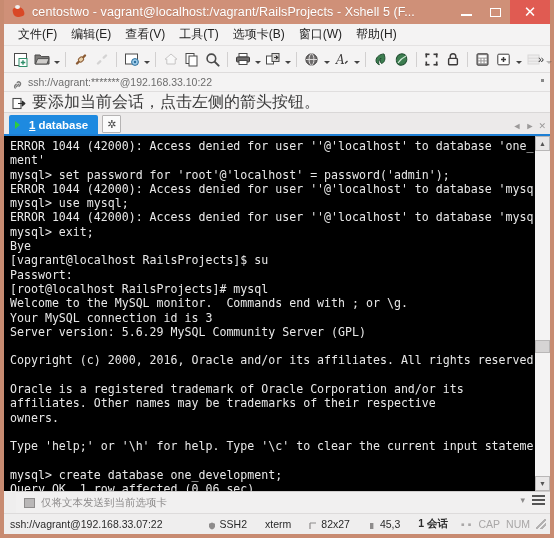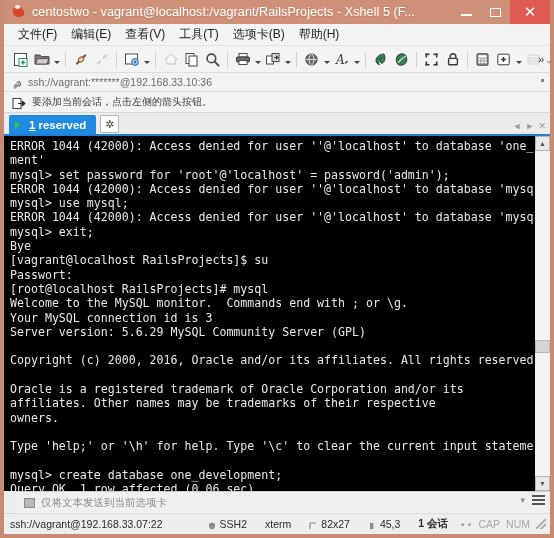--- a/index.html
+++ b/index.html
@@ -94,21 +94,21 @@
   .addr-icon{width:11px;height:11px;margin-right:5px;flex:0 0 11px;color:#7a7a7a;}
   .addr-text{font-size:10.5px;color:#6d6d6d;white-space:nowrap;}
   .addr-dot{position:absolute;right:6px;top:6px;width:3px;height:3px;background:#888;}
   
   .hintbar{
     flex:0 0 20px;height:20px;background:#f4f3f3;
     display:flex;align-items:center;padding-left:8px;
     border-bottom:1px solid #d9d7d7;
   }
   .hint-icon{width:14px;height:13px;margin-right:6px;flex:0 0 14px;color:#4c4c4c;}
-  .hint-text{font-size:10px;color:#3b3b3b;white-space:nowrap;}
+  .hint-text{font-size:16px;color:#3b3b3b;white-space:nowrap;}
   
   .tabstrip{
     flex:0 0 21px;height:21px;background:#eceaea;
     display:flex;align-items:flex-end;padding-left:5px;
     border-bottom:2px solid #1e7fd4;position:relative;
   }
   .tab{
     height:19px;background:#1e8ae0;color:#fff;font-size:11.5px;font-weight:bold;
     display:flex;align-items:center;padding:0 10px 0 6px;
     border-radius:2px 2px 0 0;white-space:nowrap;
@@ -214,20 +214,21 @@
         </div>
     </div>
   </div>
 
   <div class="menubar">
     <div class="menu-item">文件(F)</div>
     <div class="menu-item">编辑(E)</div>
     <div class="menu-item">查看(V)</div>
     <div class="menu-item">工具(T)</div>
     <div class="menu-item">选项卡(B)</div>
+    <div class="menu-item">窗口(W)</div>
     <div class="menu-item">帮助(H)</div>
   </div>
 
   <div class="toolbar">
 
     <div class="tbtn">
       <svg width="15" height="15" viewBox="0 0 15 15">
           <rect x="1.5" y="1.5" width="12" height="12" fill="#fff" stroke="#4a4a4a"></rect>
           <rect x="6" y="6.5" width="8" height="8" fill="#fff" stroke="#2f8f6a"></rect>
           <path d="M10 8.2v4.5M7.8 10.5h4.5" stroke="#2f8f6a" stroke-width="1.4"></path>
@@ -431,39 +432,39 @@
   <div class="addrbar">
     <span class="addr-icon">
       <svg width="11" height="11" viewBox="0 0 11 11">
           <g stroke="#7a7a7a" stroke-width="1.4" fill="none" stroke-linecap="round">
             <path d="M4.3 6.7L6.7 4.3"></path>
             <path d="M3.2 8a1.9 1.9 0 010-2.7l1-1"></path>
             <path d="M7.8 3a1.9 1.9 0 012.7 2.7l-1 1" transform="translate(-2.5 -0.5)"></path>
           </g>
         </svg>
     </span>
-    <span class="addr-text">ssh://vagrant:*******@192.168.33.10:36</span>
+    <span class="addr-text">ssh://vagrant:*******@192.168.33.10:22</span>
     <span class="addr-dot"></span>
   </div>
 
   <div class="hintbar">
     <span class="hint-icon">
       <svg width="14" height="13" viewBox="0 0 14 13">
           <rect x="1" y="1.5" width="8" height="10" fill="#fff" stroke="#4c4c4c" stroke-width="1.1"></rect>
           <path d="M6 6.5h6.6M10.3 4.2l2.6 2.3-2.6 2.3z" fill="#2f2f2f" stroke="#2f2f2f" stroke-width="1.1" stroke-linejoin="round"></path>
         </svg>
     </span>
     <span class="hint-text">要添加当前会话，点击左侧的箭头按钮。</span>
   </div>
 
   <div class="tabstrip">
     <div class="tab">
       <span class="dot"></span>
       <span class="tnum">1</span>
-      <span>reserved</span>
+      <span>database</span>
     </div>
     <div class="tab-new">
       <span>✲</span>
     </div>
     <div class="tabstrip-right">
       <span>◄</span>
       <span>►</span>
       <span>✕</span>
     </div>
   </div>

